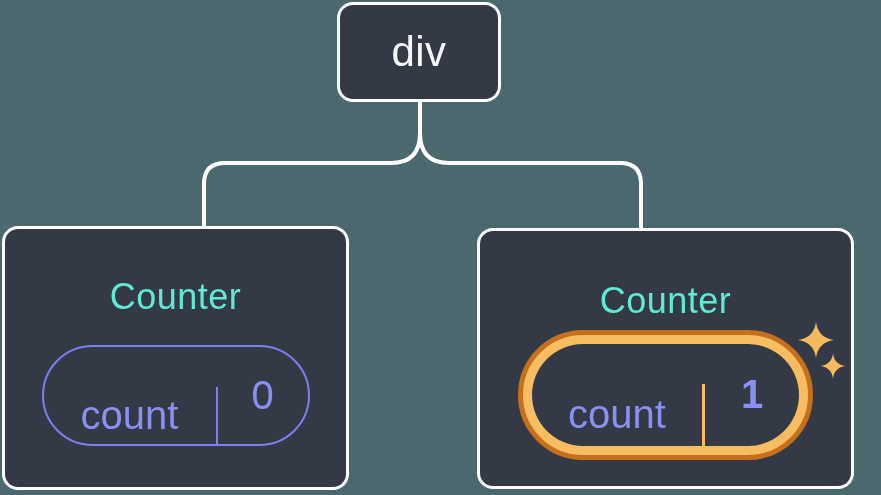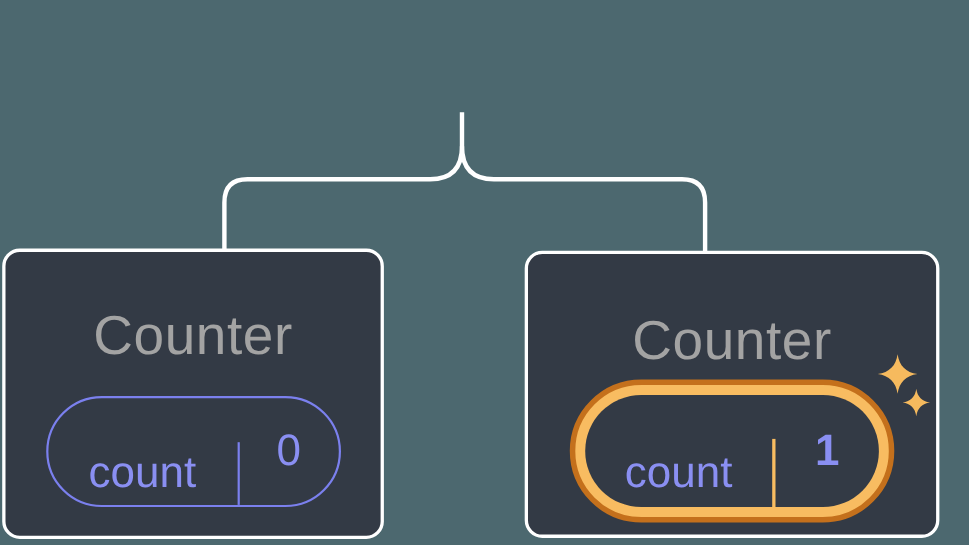--- a/index.html
+++ b/index.html
@@ -13,21 +13,21 @@
   .node,.card{
     position:absolute;box-sizing:border-box;
     background:#333A45;border:3px solid #FFFFFF;border-radius:16px;
   }
   .node-root{left:337px;top:2px;width:164px;height:100px;
     display:flex;align-items:center;justify-content:center;}
   .node-root .node-label{color:#F6F7F9;font-size:42px;letter-spacing:.5px;}
   .card{display:flex;flex-direction:column;align-items:center;}
   .card-left{left:2px;top:226px;width:347px;height:264px;padding-top:49px;}
   .card-right{left:477px;top:228px;width:377px;height:261px;padding-top:51px;}
-  .card-title{color:#a3a3a3;font-size:50px;line-height:1.08;letter-spacing:.5px;}
+  .card-title{color:#5eead4;font-size:36px;line-height:1.08;letter-spacing:.5px;}
   
   .pill{
     box-sizing:border-box;display:flex;align-items:stretch;overflow:hidden;
     width:268px;height:101px;border-radius:999px;
     border:2.5px solid #7B80EE;margin-top:28px;background:#333A45;
   }
   .pill .seg{display:flex;align-items:center;justify-content:center;
     color:#8A8FF2;font-size:40px;}
   .pill .seg-key{width:172px;border-right:2.5px solid #7B80EE;margin-top:40px;}
   .pill .seg-val{flex:1;}
@@ -49,20 +49,23 @@
 </head>
 <body>
 
 <div class="stage">
 
   <svg class="connectors" viewBox="0 0 881 495" xmlns="http://www.w3.org/2000/svg">
     <path d="M420 102 V133 Q420 163 391 163 H225 Q204 163 204 184 V227" fill="none" stroke="#FFFFFF" stroke-width="4"></path>
     <path d="M420 133 Q420 163 449 163 H620 Q641 163 641 184 V229" fill="none" stroke="#FFFFFF" stroke-width="4"></path>
   </svg>
 
+  <div class="node node-root">
+    <span class="node-label">div</span>
+  </div>
 
   <div class="card card-left">
     <div class="card-title">Counter</div>
     <div class="pill">
       <span class="seg seg-key">count</span>
       <span class="seg seg-val">0</span>
     </div>
   </div>
 
   <div class="card card-right">

